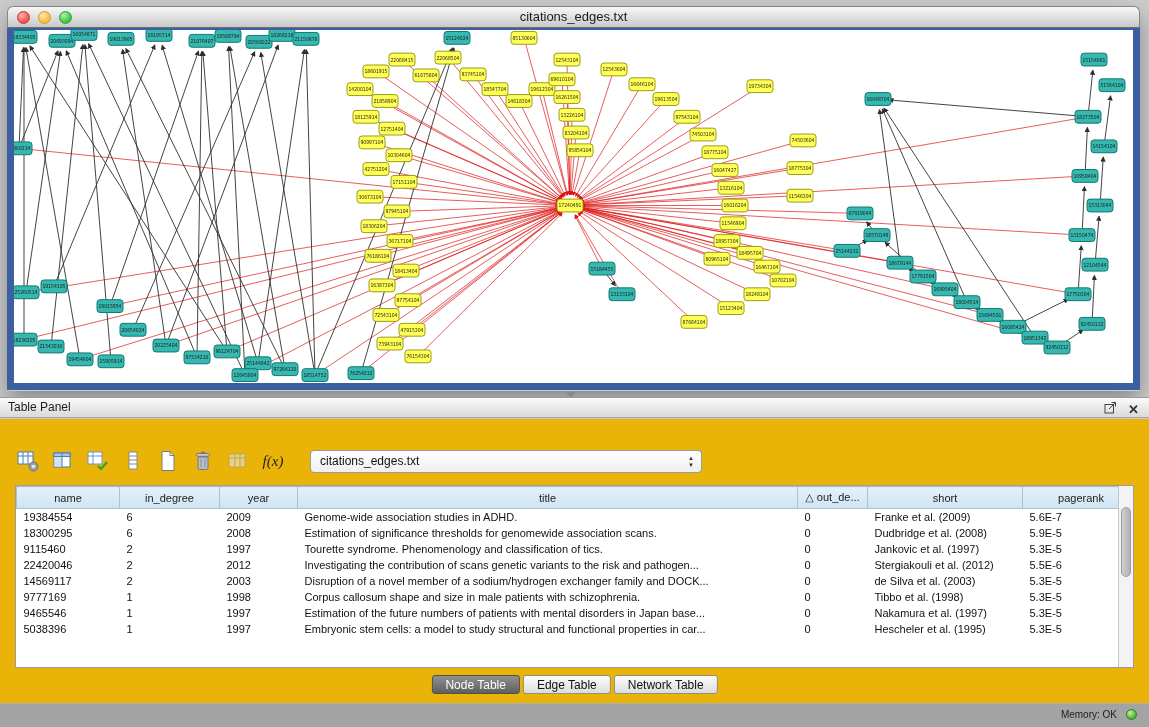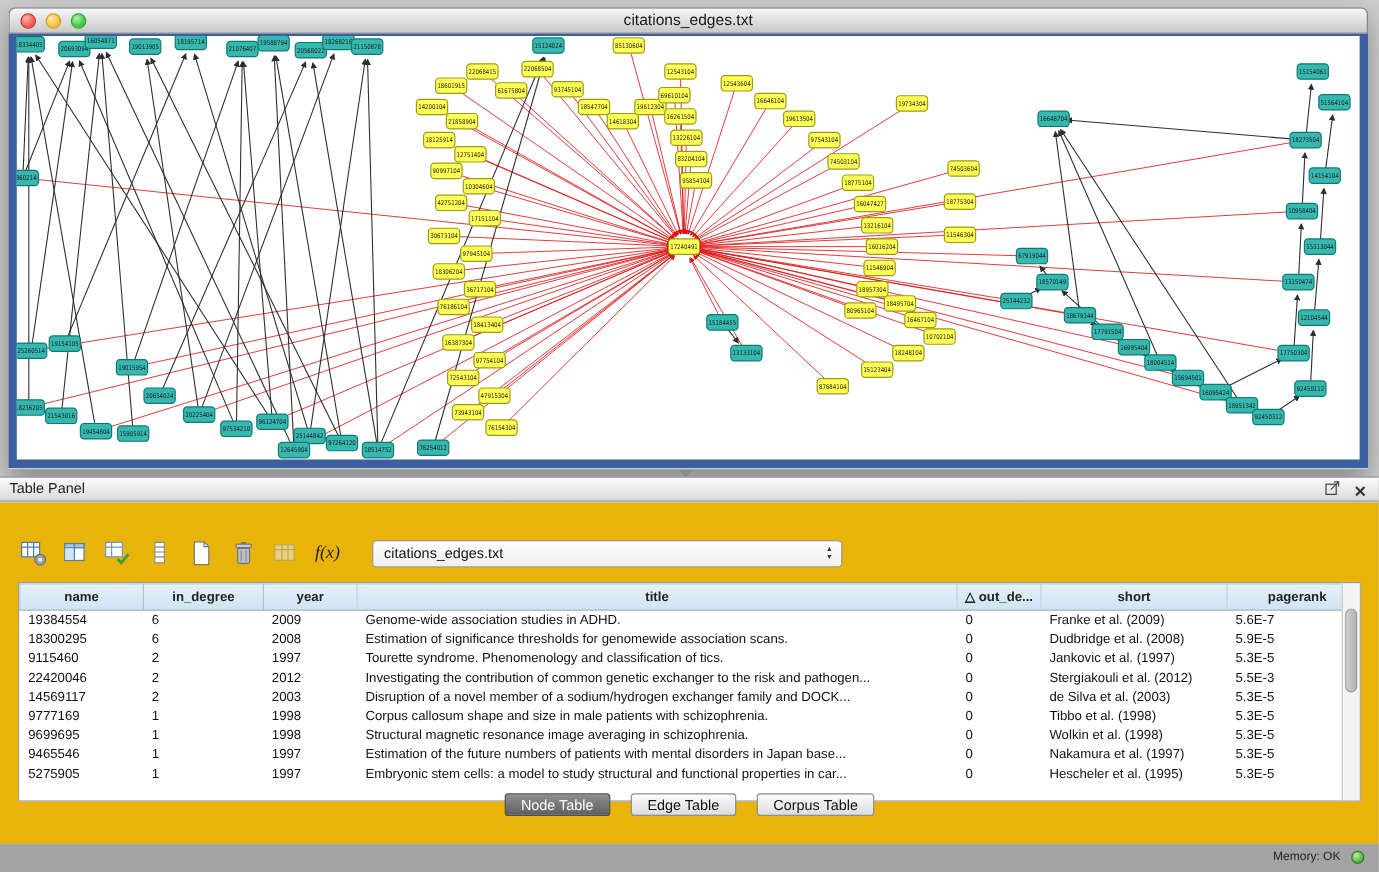--- a/index.html
+++ b/index.html
@@ -46,29 +46,29 @@
   .combo{margin-left:16px;width:392px;height:23px;background:linear-gradient(#ffffff,#efefef);
     border:1px solid #9b9b9b;border-radius:4px;font-size:12px;color:#111;
     display:flex;align-items:center;padding:0 9px;position:relative;box-sizing:border-box;}
   .combo-arrows{position:absolute;right:7px;top:4px;display:flex;flex-direction:column;
     font-size:6px;line-height:7px;color:#333;}
 
   .table-wrap{position:absolute;top:66px;left:15px;width:1119px;height:183px;
     background:#fff;border:1px solid #9b9b9b;box-sizing:border-box;overflow:hidden;}
   table{border-collapse:collapse;table-layout:fixed;width:1102px;}
   th{height:19px;background:linear-gradient(#e4f1fa,#cfe4f2);border:1px solid #aec3d2;
-     font-weight:bold;font-size:11px;color:#222;overflow:hidden;white-space:nowrap;}
+     font-weight:normal;font-size:11px;color:#222;overflow:hidden;white-space:nowrap;}
   td{height:16px;line-height:16px;font-size:11px;color:#111;padding:0 2px 0 7px;
      white-space:nowrap;overflow:hidden;}
   .vscroll{position:absolute;right:0;top:0;width:15px;height:181px;background:#f3f3f3;
      border-left:1px solid #c6c6c6;box-sizing:border-box;}
   .vthumb{position:absolute;top:21px;left:2px;width:10px;height:70px;
      background:linear-gradient(90deg,#cfcfcf,#b2b2b2);border:1px solid #9d9d9d;border-radius:6px;box-sizing:border-box;}
 
-  .tabs{position:absolute;bottom:23px;left:50%;transform:translateX(-50%);display:flex;gap:17px;}
+  .tabs{position:absolute;bottom:9px;left:50%;transform:translateX(-50%);display:flex;gap:3px;}
   .tab{height:19px;padding:0 13px;font-size:12px;line-height:19px;border:1px solid #8f8f8f;
     background:linear-gradient(#fdfdfd,#dcdcdc);color:#111;border-radius:3px;box-sizing:border-box;}
   .tab.selected{background:linear-gradient(#909090,#5f5f5f);color:#fff;border-color:#4f4f4f;}
 
   #status-bar{position:absolute;top:704px;left:0;width:1149px;height:23px;background:#a3a3a3;}
   .memory{position:absolute;right:32px;top:5px;font-size:10px;color:#222;}
   .memory-dot{position:absolute;right:12px;top:5px;width:11px;height:11px;border-radius:50%;
     background:radial-gradient(circle at 35% 30%,#c4f0a0,#45b237 70%);border:1px solid #2e7d28;box-sizing:border-box;}
 </style>
 </head>
@@ -800,80 +800,71 @@
             <td>1997</td>
             <td>Tourette syndrome. Phenomenology and classification of tics.</td>
             <td>0</td>
             <td>Jankovic et al. (1997)</td>
             <td>5.3E-5</td>
           </tr>
           <tr>
             <td>22420046</td>
             <td>2</td>
             <td>2012</td>
-            <td>Investigating the contribution of common genetic exchanger to the risk and pathogen...</td>
+            <td>Investigating the contribution of scans genetic variants to the risk and pathogen...</td>
             <td>0</td>
             <td>Stergiakouli et al. (2012)</td>
-            <td>5.5E-3</td>
+            <td>5.5E-6</td>
           </tr>
           <tr>
             <td>14569117</td>
             <td>2</td>
             <td>2003</td>
             <td>Disruption of a novel member of a sodium/hydrogen exchanger family and DOCK...</td>
             <td>0</td>
             <td>de Silva et al. (2003)</td>
             <td>5.3E-5</td>
           </tr>
           <tr>
             <td>9777169</td>
             <td>1</td>
             <td>1998</td>
             <td>Corpus callosum shape and size in male patients with schizophrenia.</td>
             <td>0</td>
             <td>Tibbo et al. (1998)</td>
             <td>5.3E-5</td>
           </tr>
           <tr>
-            <td>9699695</td>
-            <td>1</td>
-            <td>1998</td>
-            <td>Structural magnetic resonance image averaging in schizophrenia.</td>
-            <td>0</td>
-            <td>Wolkin et al. (1998)</td>
-            <td>5.3E-5</td>
-          </tr>
-          <tr>
             <td>9465546</td>
             <td>1</td>
             <td>1997</td>
             <td>Estimation of the future numbers of patients with mental disorders in Japan base...</td>
             <td>0</td>
             <td>Nakamura et al. (1997)</td>
             <td>5.3E-5</td>
           </tr>
           <tr>
-            <td>5275905</td>
+            <td>5038396</td>
             <td>1</td>
             <td>1997</td>
             <td>Embryonic stem cells: a model to study structural and functional properties in car...</td>
             <td>0</td>
             <td>Hescheler et al. (1995)</td>
             <td>5.3E-5</td>
           </tr>
         </tbody>
     </table>
     <div class="vscroll">
       <div class="vthumb"></div>
     </div>
   </div>
 
   <div class="tabs">
       <div class="tab selected">Node Table</div>
       <div class="tab">Edge Table</div>
-      <div class="tab">Corpus Table</div>
+      <div class="tab">Network Table</div>
     </div>
 </div>
 
 <div id="status-bar">
   <span class="memory">Memory: OK</span>
   <span class="memory-dot"></span>
 </div>
 
 </body></html>

